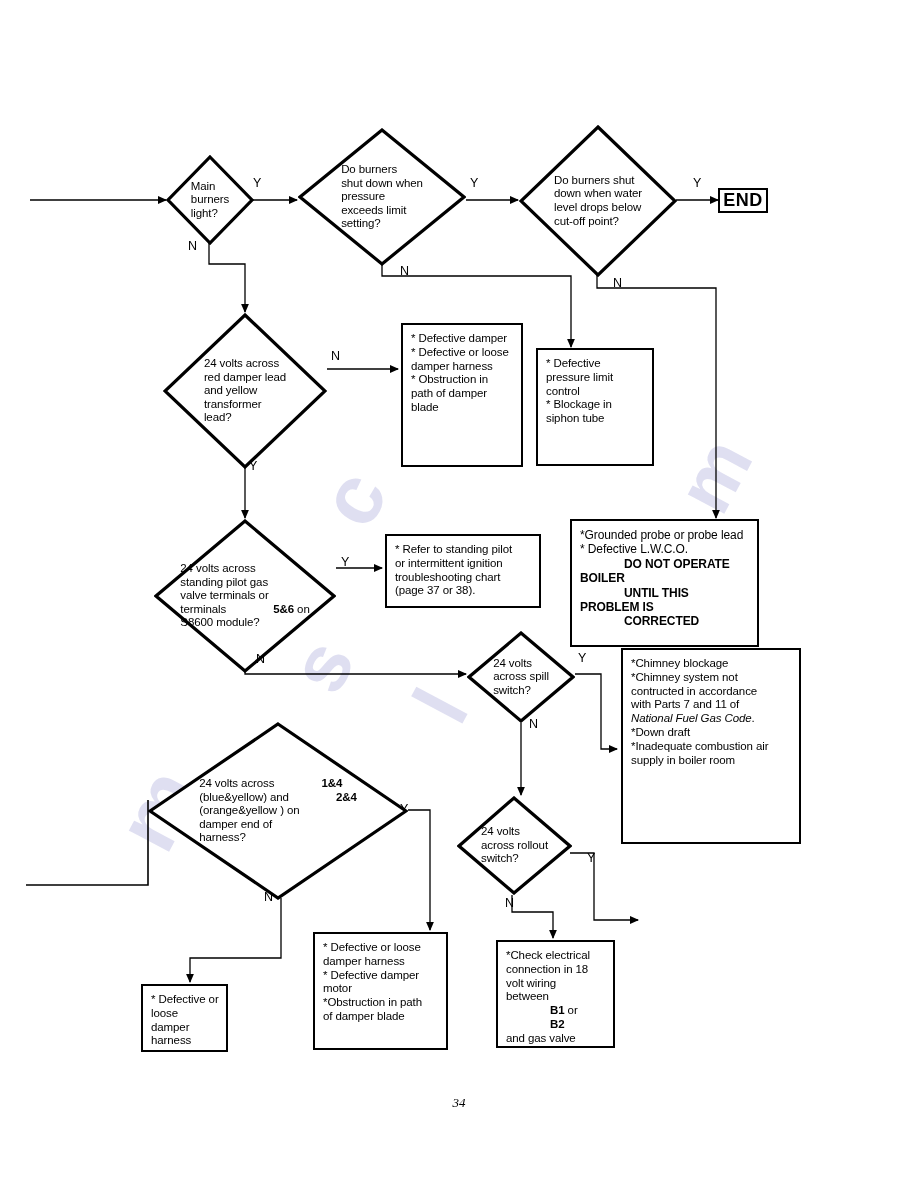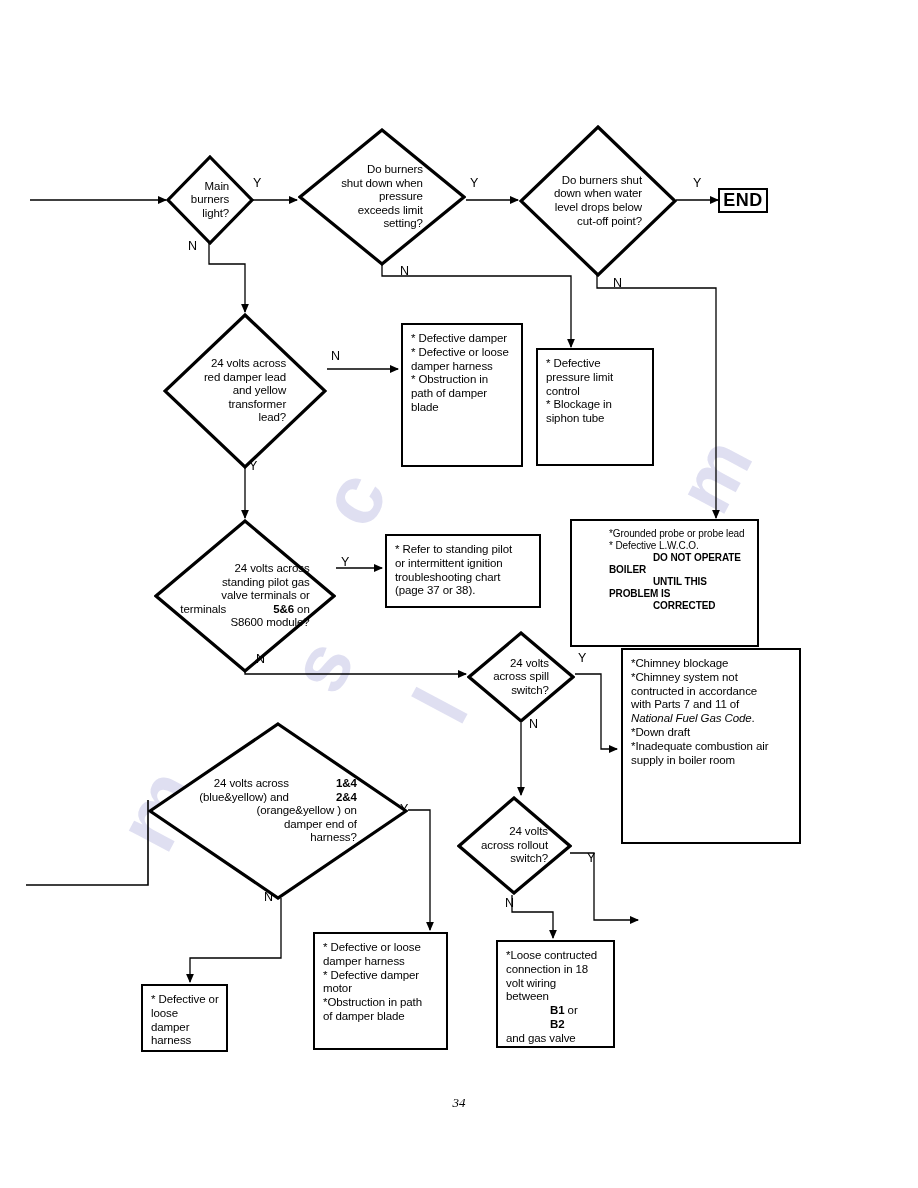--- a/index.html
+++ b/index.html
@@ -24,21 +24,21 @@
     left: 0; top: 0;
     width: 918px; height: 1188px;
     pointer-events: none;
   }
   
   .diamond {
     position: absolute;
     display: flex;
     align-items: center;
     justify-content: center;
-    text-align: right;
+    text-align: left;
   }
   .diamond .dshape {
     position: absolute;
     left: 0; top: 0;
     width: 100%; height: 100%;
   }
   .diamond .dtext {
     position: relative;
     z-index: 2;
     line-height: 1.18;
@@ -222,21 +222,21 @@
   </div>
 
   <div class="box" style="left:536px;top:348px;width:118px;height:118px;font-size:11.5px;">
     <span class="btext">* Defective
 pressure limit
 control
 * Blockage in
 siphon tube</span>
   </div>
 
-  <div class="box" style="left:570px;top:519px;width:189px;height:128px;font-size:10px;padding-left:29px;">
+  <div class="box" style="left:570px;top:519px;width:189px;height:128px;font-size:12px;">
     <span class="btext" style="white-space:normal;">
       <span>*Grounded probe or probe lead</span><br>
       <span>* Defective L.W.C.O.</span><br>
       <span class="bold">DO NOT OPERATE BOILER</span><br>
       <span class="bold">UNTIL THIS PROBLEM IS</span><br>
       <span class="bold">CORRECTED</span>
     </span>
   </div>
 
   <div class="diamond" style="left:154px;top:519px;width:182px;height:154px;font-size:11.5px;">
@@ -332,21 +332,21 @@
     <span class="btext">* Defective or loose
 damper harness
 * Defective damper
 motor
 *Obstruction in path
 of damper blade</span>
   </div>
 
   <div class="box" style="left:496px;top:940px;width:119px;height:108px;font-size:11.5px;">
     <span class="btext" style="white-space:normal;">
-      <span>*Loose contructed</span><br>
+      <span>*Check electrical</span><br>
       <span>connection in 18</span><br>
       <span>volt wiring</span><br>
       <span>between </span><span class="bold">B1</span><span> or </span><span class="bold">B2</span><br>
       <span>and gas valve</span>
     </span>
   </div>
 
   <div class="pageno" style="top:1095px;left:0;font-style:italic;">34</div>
 
 </div>

